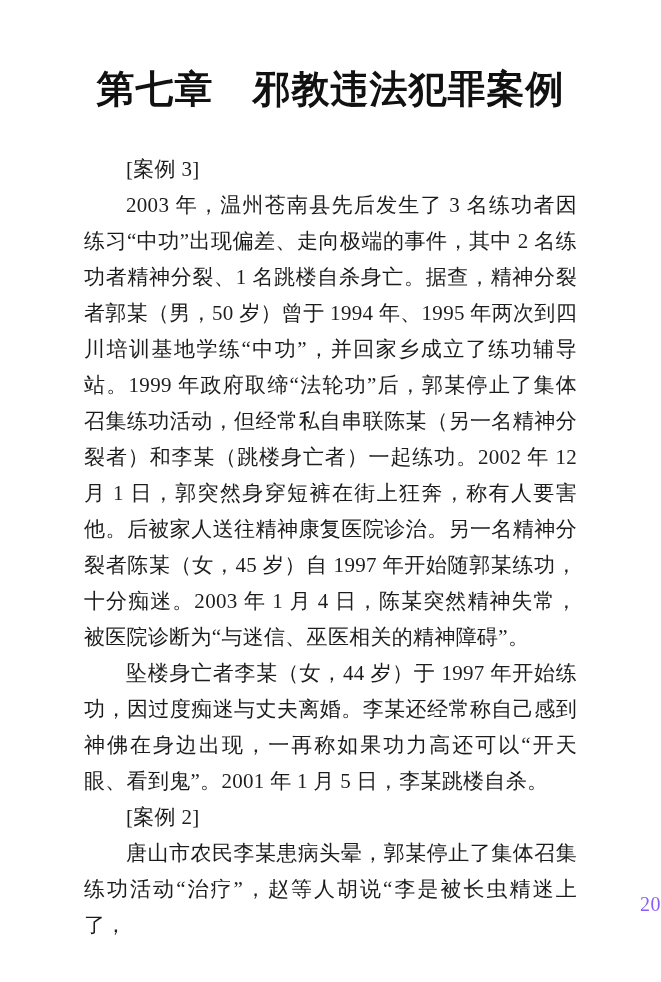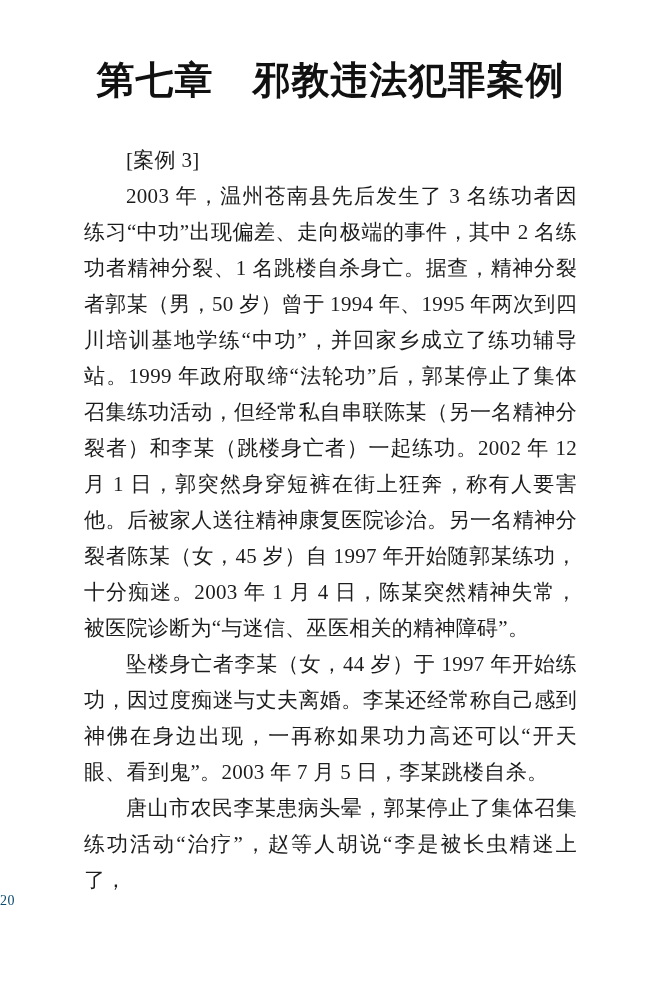--- a/index.html
+++ b/index.html
@@ -16,21 +16,21 @@
     color: #1c1c1c;
   }
   .page {
     position: absolute;
     left: 84px;
     top: 0;
     width: 493px;
     height: 982px;
   }
   .chapter-title {
-    margin: 0;
+    margin: 9px;
     padding-top: 56px;
     font-family: "Liberation Sans", "DejaVu Sans", sans-serif;
     font-weight: 700;
     font-size: 38px;
     line-height: 48px;
     text-align: center;
     letter-spacing: 1px;
     color: #111111;
     white-space: nowrap;
   }
@@ -45,41 +45,42 @@
   .case-label,
   .para {
     margin: 0;
     text-indent: 2em;
   }
   .page-number {
     position: absolute;
     left: 0;
     top: 893px;
     width: 100%;
-    text-align: left;
-    font-size: 14px;
-    color: #0c4a6e;
+    text-align: right;
+    font-size: 20px;
+    color: #8b5cf6;
     letter-spacing: 0.5px;
   }
 </style>
 </head>
 <body>
 
 <div class="page">
 
   <h1 class="chapter-title">第七章　邪教违法犯罪案例</h1>
 
   <div class="body-text">
 
     <p class="case-label">[案例 3]</p>
 
     <p class="para">2003 年，温州苍南县先后发生了 3 名练功者因练习“中功”出现偏差、走向极端的事件，其中 2 名练功者精神分裂、1 名跳楼自杀身亡。据查，精神分裂者郭某（男，50 岁）曾于 1994 年、1995 年两次到四川培训基地学练“中功”，并回家乡成立了练功辅导站。1999 年政府取缔“法轮功”后，郭某停止了集体召集练功活动，但经常私自串联陈某（另一名精神分裂者）和李某（跳楼身亡者）一起练功。2002 年 12 月 1 日，郭突然身穿短裤在街上狂奔，称有人要害他。后被家人送往精神康复医院诊治。另一名精神分裂者陈某（女，45 岁）自 1997 年开始随郭某练功，十分痴迷。2003 年 1 月 4 日，陈某突然精神失常，被医院诊断为“与迷信、巫医相关的精神障碍”。</p>
 
-    <p class="para">坠楼身亡者李某（女，44 岁）于 1997 年开始练功，因过度痴迷与丈夫离婚。李某还经常称自己感到神佛在身边出现，一再称如果功力高还可以“开天眼、看到鬼”。2003 年 7 月 5 日，李某跳楼自杀。</p>
+    <p class="para">坠楼身亡者李某（女，44 岁）于 1997 年开始练功，因过度痴迷与丈夫离婚。李某还经常称自己感到神佛在身边出现，一再称如果功力高还可以“开天眼、看到鬼”。2001 年 1 月 5 日，李某跳楼自杀。</p>
 
+    <p class="case-label">[案例 2]</p>
 
     <p class="para">唐山市农民李某患病头晕，郭某停止了集体召集练功活动“治疗”，赵等人胡说“李是被长虫精迷上了，</p>
 
   </div>
 
 </div>
 
 <div class="page-number">20</div>
 
 </body></html>

